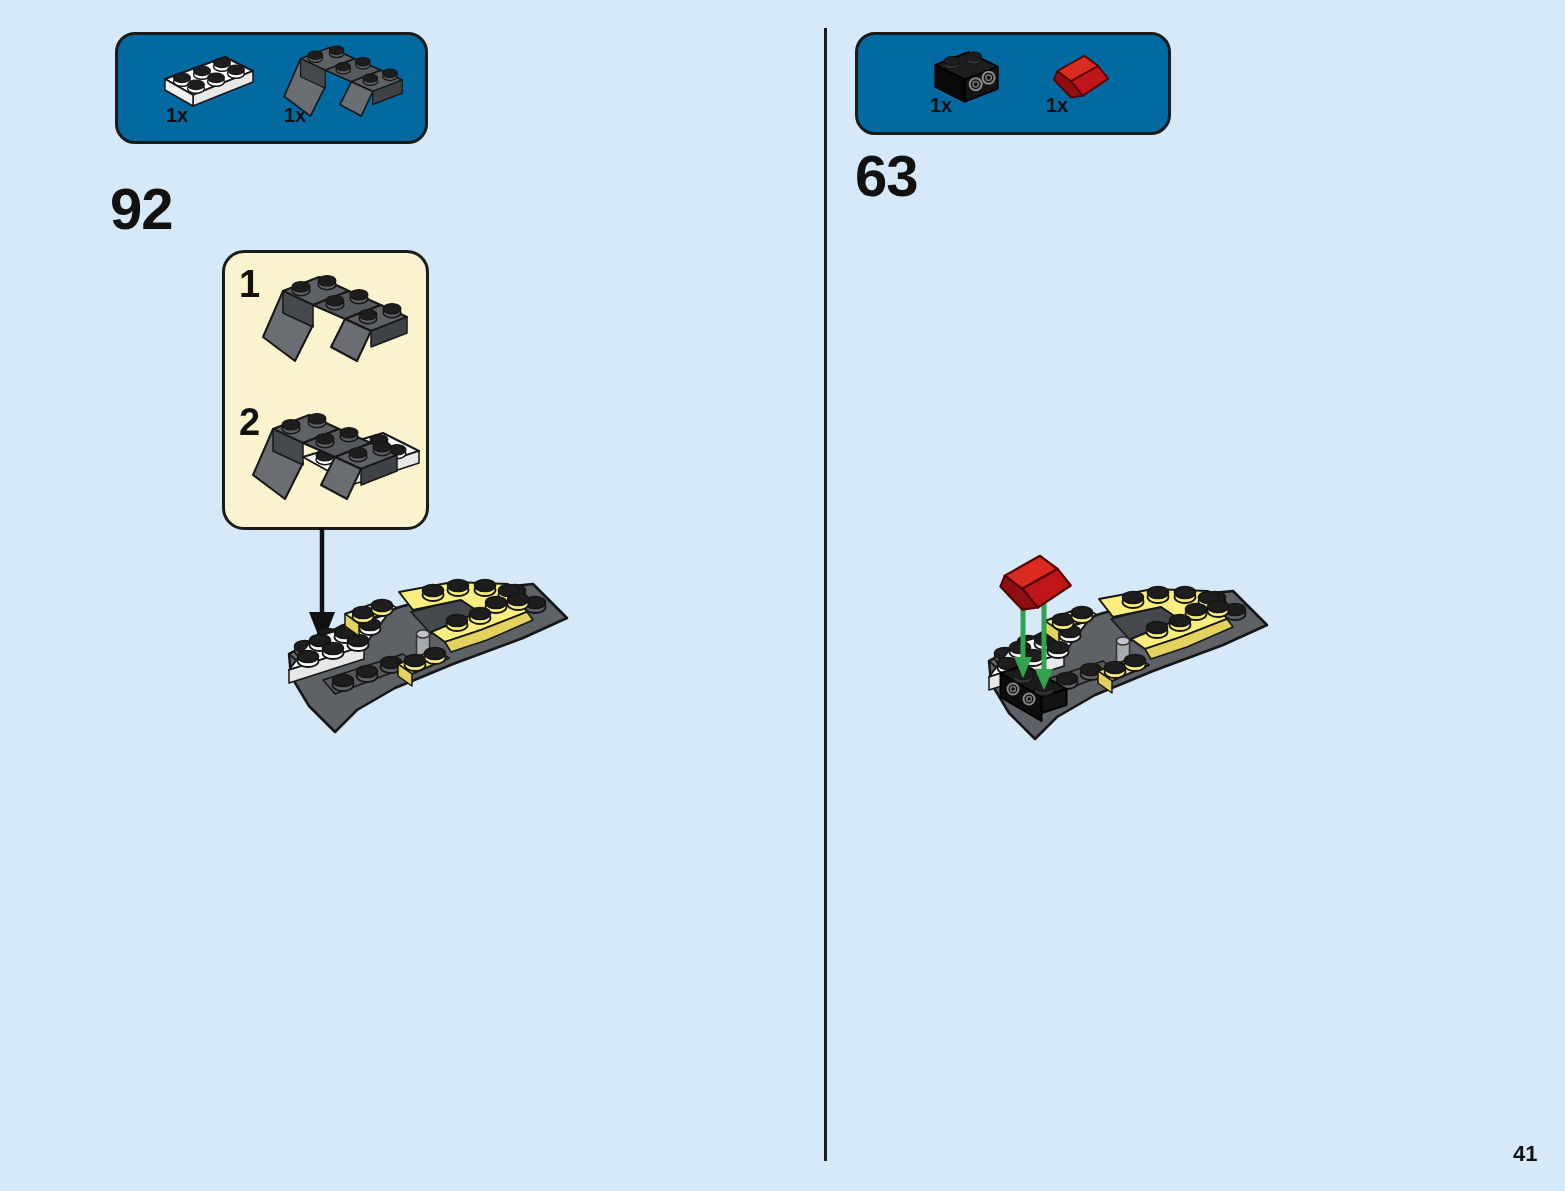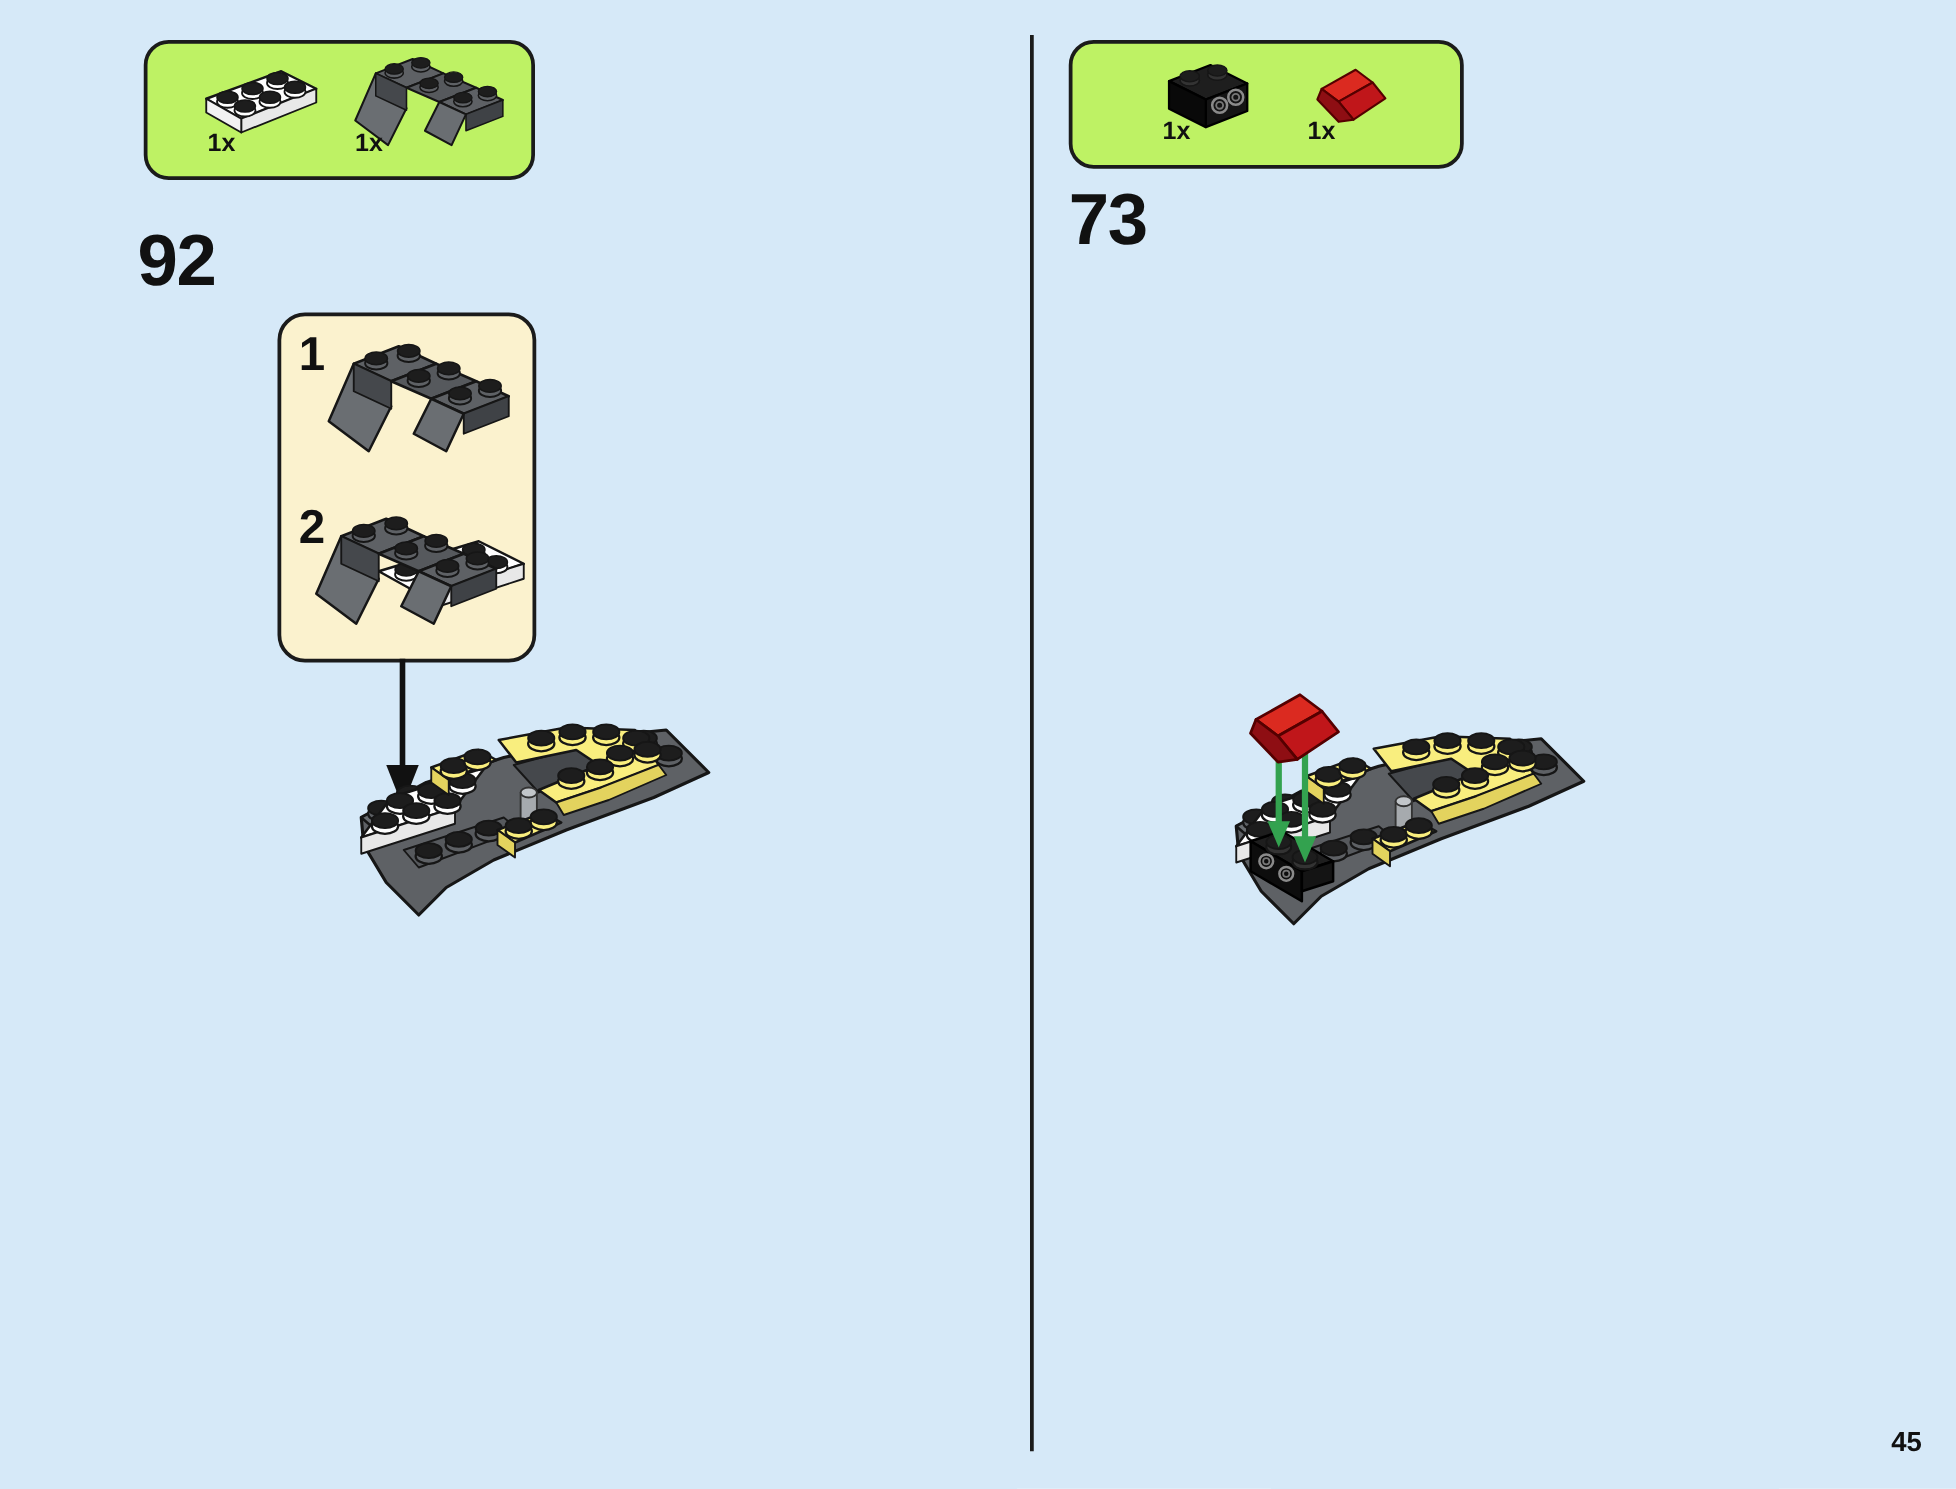--- a/index.html
+++ b/index.html
@@ -1,19 +1,19 @@
 <!DOCTYPE html>
 <html><head>
 <meta charset="utf-8">
 <style>
   html,body{margin:0;padding:0;}
   .page{position:relative;width:1565px;height:1191px;background:#D6E9F8;
         font-family:"Liberation Sans",sans-serif;overflow:hidden;}
   .abs{position:absolute;}
-  .panel{background:#bef264;border:3px solid #1B1B1B;border-radius:20px;}
+  .panel{background:#0369a1;border:3px solid #1B1B1B;border-radius:20px;}
   .callout{background:#FBF2CE;border:3px solid #1B1B1B;border-radius:22px;}
   .stepnum{font-size:58px;font-weight:bold;color:#111;letter-spacing:-1px;line-height:1;}
   .subnum{font-size:38px;font-weight:bold;color:#111;line-height:1;}
   .cnt{font-size:20px;font-weight:bold;color:#111;line-height:1;}
   .pagenum{font-size:22px;font-weight:bold;color:#111;line-height:1;}
   .divider{background:#1B1B1B;}
   svg{display:block;}
 </style>
 </head>
 <body>
@@ -173,21 +173,21 @@
       <svg class="abs" style="left:55px;top:8px;" width="110" height="72" viewBox="0 0 110 72">
         <use href="#bracket" transform="translate(2,-2) scale(0.92)"></use>
       </svg>
       <div class="abs cnt" style="left:72px;top:60px;">1x</div>
       <svg class="abs" style="left:178px;top:14px;" width="95" height="60" viewBox="0 0 95 60">
         <use href="#redslope" transform="translate(6,0) scale(0.85)"></use>
       </svg>
       <div class="abs cnt" style="left:188px;top:60px;">1x</div>
     </div>
 
-    <div class="abs stepnum" style="left:855px;top:147px;">73</div>
+    <div class="abs stepnum" style="left:855px;top:147px;">63</div>
 
     <svg class="abs" style="left:983px;top:545px;" width="295" height="225" viewBox="0 0 295 225">
       <g transform="translate(0,40)">
         <use href="#hull"></use>
         <g stroke-linejoin="round">
           <polygon points="17.5,88 42.5,80 83.5,104 58.5,112" fill="#1E1E1E" stroke="#000" stroke-width="2"></polygon>
           <polygon points="17.5,88 58.5,112 58.5,136 17.5,112" fill="#0D0D0D" stroke="#000" stroke-width="2"></polygon>
           <polygon points="58.5,112 83.5,104 83.5,120 58.5,128" fill="#141414" stroke="#000" stroke-width="2"></polygon>
           <use href="#stud" transform="translate(40,90) scale(0.95)" color="#333333"></use>
           <use href="#stud" transform="translate(61,102) scale(0.95)" color="#333333"></use>
@@ -204,14 +204,14 @@
       <g>
         <line x1="61" y1="58" x2="61" y2="126" stroke="#33A24F" stroke-width="5"></line>
         <polygon points="52,124 70,124 61,145" fill="#33A24F"></polygon>
       </g>
       <g>
         <use href="#redslope" transform="translate(2,2) scale(1.1)"></use>
       </g>
     </svg>
   </section>
 
-  <div class="abs pagenum" style="left:1513px;top:1143px;">45</div>
+  <div class="abs pagenum" style="left:1513px;top:1143px;">41</div>
 </div>
 
 </body></html>

